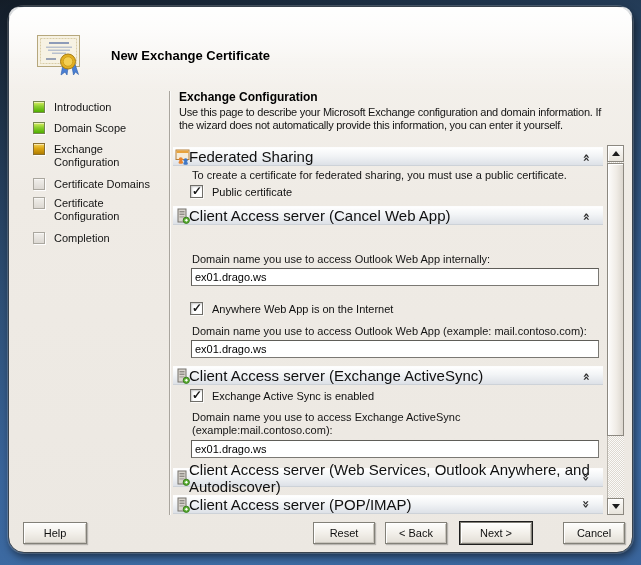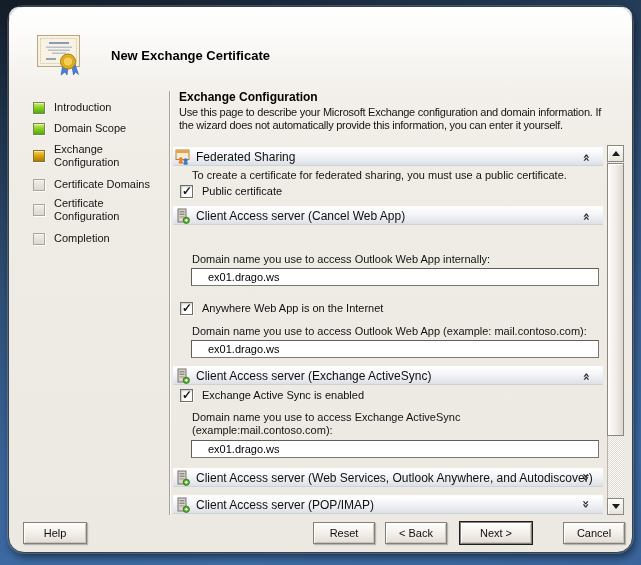--- a/index.html
+++ b/index.html
@@ -17,21 +17,21 @@
   }
   .dialog::before {
     content:""; position:absolute; left:0; right:0; top:0; height:86px;
     background:linear-gradient(180deg,rgba(255,255,255,.85),rgba(255,255,255,0));
     border-radius:9px 9px 0 0; pointer-events:none;
   }
   .hdr-icon { position:absolute; left:26px; top:24px; width:48px; height:46px; }
   .title { position:absolute; left:102px; top:41px; font-size:13px; font-weight:bold; color:#000; }
 
   
-  .step { position:absolute; left:24px; width:140px; display:flex; align-items:center; }
+  .step { position:absolute; left:24px; width:140px; display:flex; }
   .sq {
     flex:0 0 12px; width:12px; height:12px; margin-right:9px;
     border:1px solid #9a9790; box-shadow:1px 1px 0 rgba(255,255,255,.9), inset 0 1px 0 rgba(255,255,255,.5);
   }
   .sq[data-status="done"]    { background:linear-gradient(180deg,#d9ec62 0%,#8ccf2e 45%,#4fae00 100%); border-color:#76864e; }
   .sq[data-status="current"] { background:linear-gradient(180deg,#f4d35a 0%,#dca613 45%,#b07c00 100%); border-color:#8a6f2e; }
   .sq[data-status="pending"] { background:linear-gradient(180deg,#f1efeb 0%,#dcd8d2 100%); border-color:#aaa79f; }
   .step-label { font-size:11px; line-height:13px; color:#141414; width:112px; }
 
   .divider { position:absolute; left:160px; top:84px; width:1px; height:424px; background:#a9a59e; box-shadow:1px 0 0 #fbfaf8; }
@@ -40,39 +40,39 @@
   .desc { position:absolute; left:170px; top:99px; width:430px; font-size:11px; line-height:13px; letter-spacing:-0.25px; color:#141414; }
 
   
   .bar {
     position:absolute; left:164px; width:430px; height:19px;
     background:linear-gradient(180deg,#ffffff 0%,#f2f4f6 45%,#dde1e7 100%);
     border-bottom:1px solid #cdd2d8; border-top:1px solid #fdfdfd;
     display:flex; align-items:center;
   }
   .bar-icon { position:absolute; left:2px; top:1px; width:16px; height:16px; }
-  .bar-title { margin-left:23px; font-size:12px; color:#101010; }
+  .bar-title { margin-left:16px; font-size:15px; color:#101010; }
   .chev { position:absolute; right:10px; top:2px; width:14px; height:14px; color:#2c2c2c; }
   .chev::after { content:"»"; position:absolute; left:2px; top:-1px; font-size:13px; font-weight:bold; font-family:"DejaVu Sans",sans-serif; }
   .bar[data-expanded="true"]  .chev { transform:rotate(-90deg); }
   .bar[data-expanded="false"] .chev { transform:rotate(90deg); }
 
   .note { position:absolute; left:183px; font-size:11px; color:#141414; }
-  .cbrow { position:absolute; left:171px; display:flex; }
+  .cbrow { position:absolute; left:181px; display:flex; align-items:center; }
   .cb {
     position:relative; flex:0 0 13px; width:13px; height:13px; background:#fff;
     border:1px solid #6f6d68; box-shadow:inset 1px 1px 2px rgba(0,0,0,.22), 1px 1px 0 #fbfaf8;
   }
   .cb[data-checked="true"]::after { content:"✓"; position:absolute; left:1px; top:-2px; font-size:12px; font-weight:bold; color:#161616; }
   .cb-label { margin-left:9px; font-size:11px; color:#101010; }
   .flabel { position:absolute; left:183px; font-size:11px; line-height:13px; color:#141414; }
   .txt {
     position:absolute; left:182px; width:408px; height:18px;
     border:1px solid #7a7873; border-top-color:#5f5d58; border-left-color:#5f5d58;
-    background:#fff; font-family:"Liberation Sans",sans-serif; font-size:11px; color:#000; padding:0 16px;
+    background:#fff; font-family:"Liberation Sans",sans-serif; font-size:11px; color:#000; padding:0 3px;
   }
 
   
   .scrollbar { position:absolute; left:598px; top:138px; width:17px; height:370px; }
   .sb-track {
     position:absolute; left:0; top:17px; bottom:17px; width:17px; background-color:#fbfaf8;
     background-image:linear-gradient(45deg,#ded9d1 25%,transparent 25%,transparent 75%,#ded9d1 75%),
                      linear-gradient(45deg,#ded9d1 25%,transparent 25%,transparent 75%,#ded9d1 75%);
     background-size:2px 2px; background-position:0 0,1px 1px;
     border-left:1px solid #b9b5ad;

